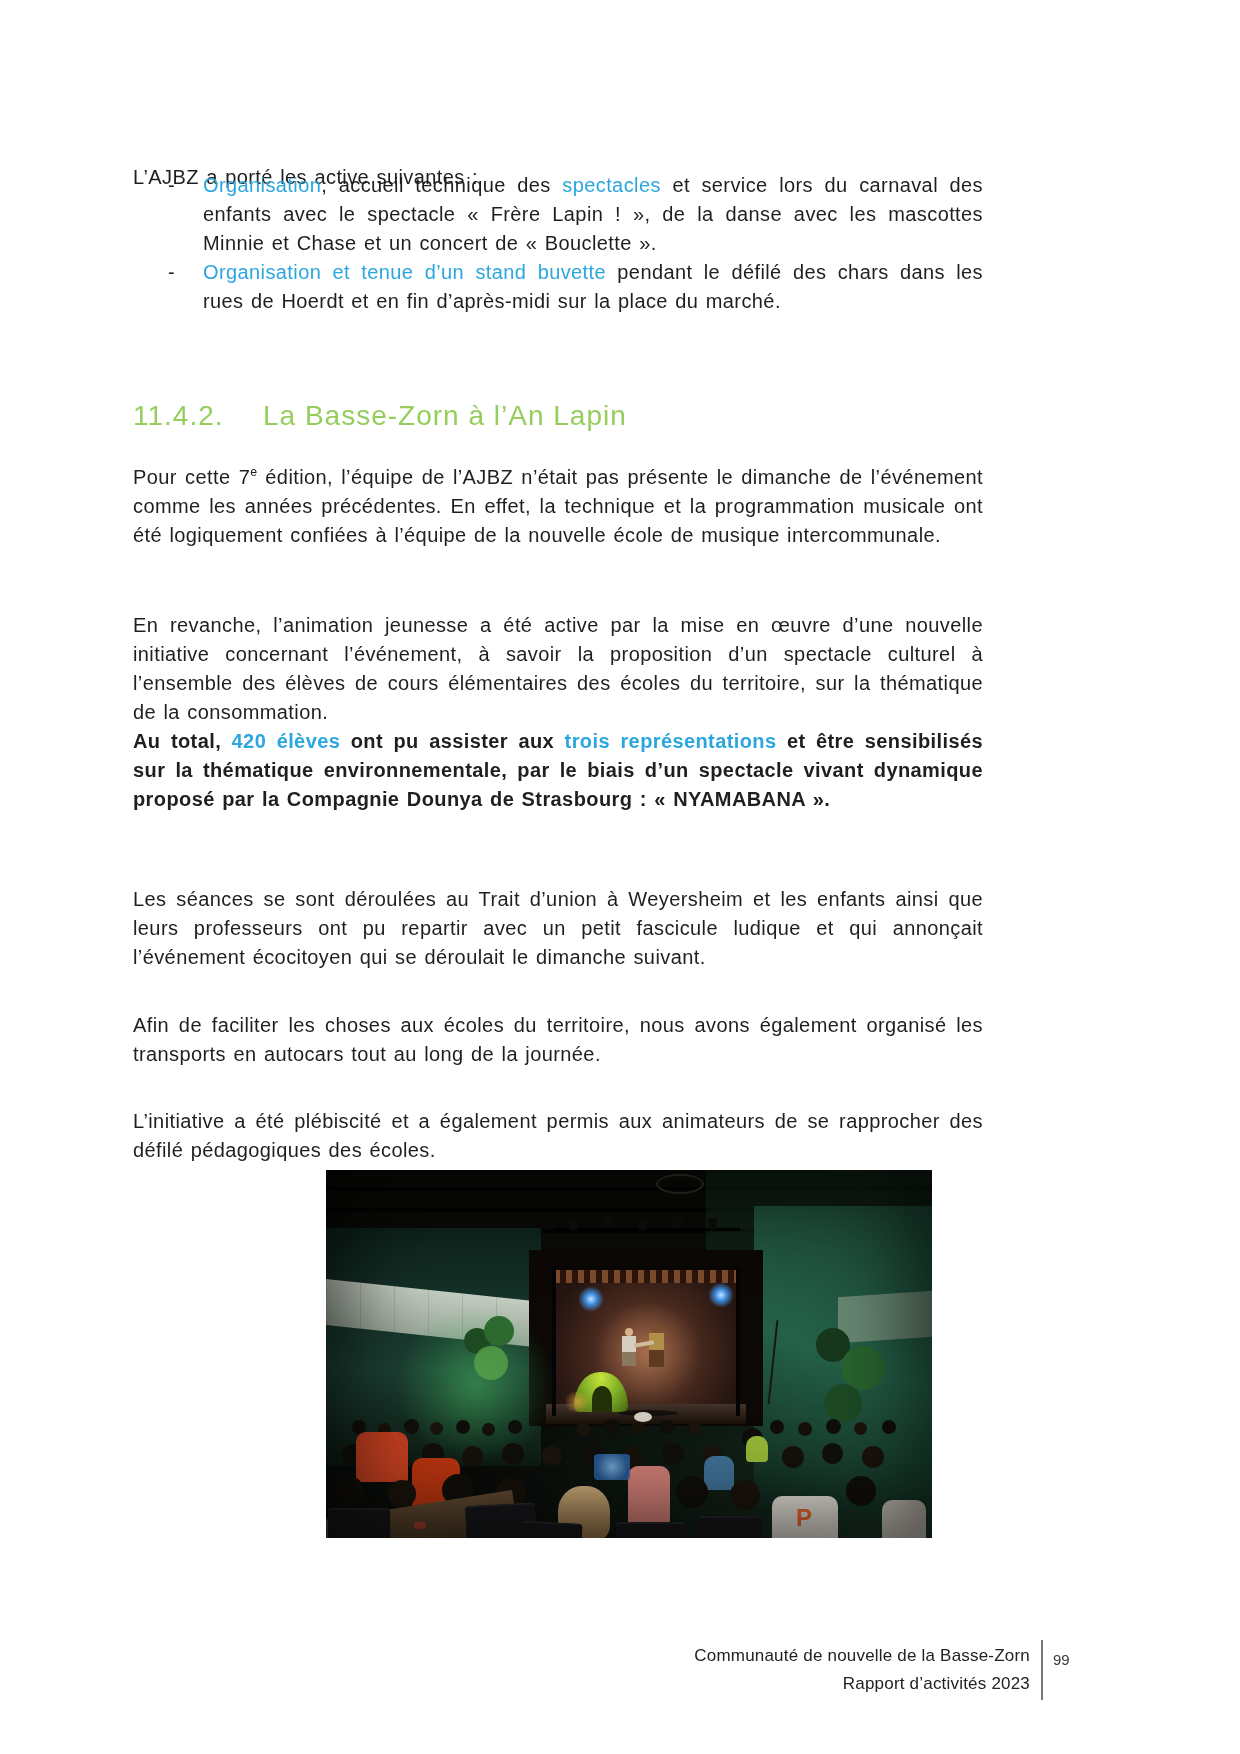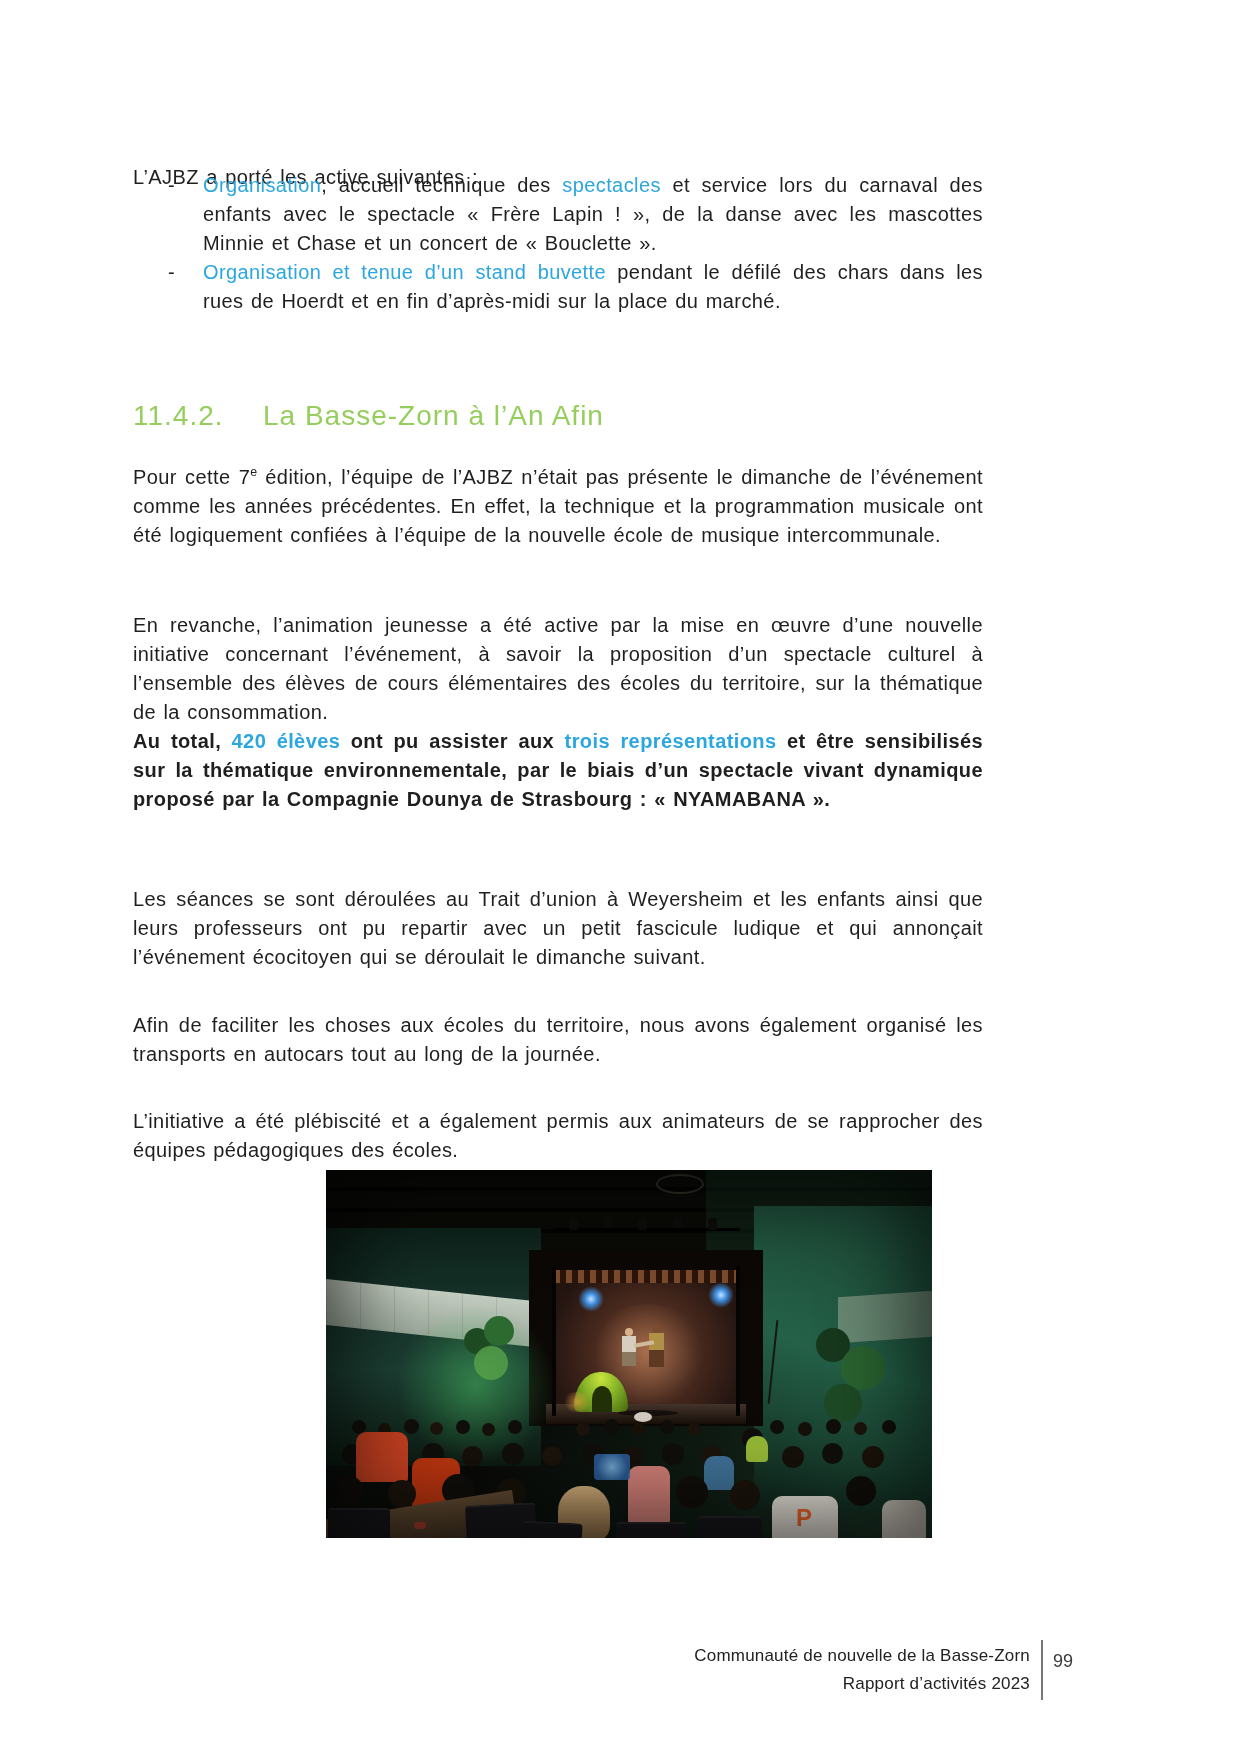--- a/index.html
+++ b/index.html
@@ -59,45 +59,45 @@
   .ph-floor{left:-18px;top:336px;width:210px;height:60px;background:linear-gradient(180deg,#5d4730,#3a2b1b);
      transform:rotate(-9deg);}
   .ph-screen{left:268px;top:284px;width:36px;height:26px;border-radius:4px;
      background:radial-gradient(circle,#7fb7e8 0%,#2a5f9e 70%);opacity:.85;}
   .ph-vignette{inset:0;box-shadow:inset 0 0 80px 25px rgba(0,0,0,.6);}
   .p-letter{left:470px;top:336px;font-weight:bold;font-size:24px;color:#e8622a;
      font-family:"Liberation Sans",sans-serif;line-height:1;}
   
   .footer{left:600px;top:1642px;width:430px;text-align:right;font-size:17px;line-height:28px;color:#222;letter-spacing:.2px;}
   .f-divider{left:1041px;top:1640px;width:2px;height:60px;background:#777;}
-  .f-page{left:1053px;top:1651px;font-size:18px;color:#3a3a3a;}
+  .f-page{left:1053px;top:1651px;font-size:15px;color:#3a3a3a;}
 </style>
 </head>
 <body>
 
 <div class="page">
 
   <p class="abs body-text lead">L’AJBZ a porté les active suivantes :</p>
 
   <div class="abs bullets">
     <div class="bullet body-text"><span class="marker">-</span><span class="blue">Organisation</span><span>, accueil technique des </span><span class="blue">spectacles</span><span> et service lors du carnaval des enfants avec le spectacle « Frère Lapin ! », de la danse avec les mascottes Minnie et Chase et un concert de « Bouclette ».</span></div>
     <div class="bullet body-text"><span class="marker">-</span><span class="blue">Organisation et tenue d’un stand buvette</span><span> pendant le défilé des chars dans les rues de Hoerdt et en fin d’après-midi sur la place du marché.</span></div>
   </div>
 
-  <h2 class="abs heading"><span class="num">11.4.2.</span><span>La Basse-Zorn à l’An Afin</span></h2>
+  <h2 class="abs heading"><span class="num">11.4.2.</span><span>La Basse-Zorn à l’An Lapin</span></h2>
 
   <p id="p1" class="abs body-text para"><span>Pour cette 7</span><sup>e</sup><span> édition, l’équipe de l’AJBZ n’était pas présente le dimanche de l’événement comme les années précédentes. En effet, la technique et la programmation musicale ont été logiquement confiées à l’équipe de la nouvelle école de musique intercommunale.</span></p>
 
   <p id="p2" class="abs body-text para">En revanche, l’animation jeunesse a été active par la mise en œuvre d’une nouvelle initiative concernant l’événement, à savoir la proposition d’un spectacle culturel à l’ensemble des élèves de cours élémentaires des écoles du territoire, sur la thématique de la consommation.</p>
 
   <p id="p3" class="abs body-text para"><span>Au total, </span><span class="blue">420 élèves</span><span> ont pu assister aux </span><span class="blue">trois représentations</span><span> et être sensibilisés sur la thématique environnementale, par le biais d’un spectacle vivant dynamique proposé par la Compagnie Dounya de Strasbourg : « NYAMABANA ».</span></p>
 
   <p id="p4" class="abs body-text para">Les séances se sont déroulées au Trait d’union à Weyersheim et les enfants ainsi que leurs professeurs ont pu repartir avec un petit fascicule ludique et qui annonçait l’événement écocitoyen qui se déroulait le dimanche suivant.</p>
   <p id="p5" class="abs body-text para">Afin de faciliter les choses aux écoles du territoire, nous avons également organisé les transports en autocars tout au long de la journée.</p>
-  <p id="p6" class="abs body-text para">L’initiative a été plébiscité et a également permis aux animateurs de se rapprocher des équipes pédagogiques des écoles.</p>
+  <p id="p6" class="abs body-text para">L’initiative a été plébiscité et a également permis aux animateurs de se rapprocher des défilé pédagogiques des écoles.</p>
 
   <div class="abs photo">
     <div class="ph-bg"></div>
     <div class="ph-ceiling"></div>
     <div style="left:380px;top:0;width:226px;height:96px;background:rgba(28,80,52,.28)"></div>
     <div class="ph-wall-left"></div>
     <div class="ph-band-left"></div>
     <div class="ph-wall-right"></div>
     <div class="ph-band-right"></div>
     <div class="ph-pros"></div>

